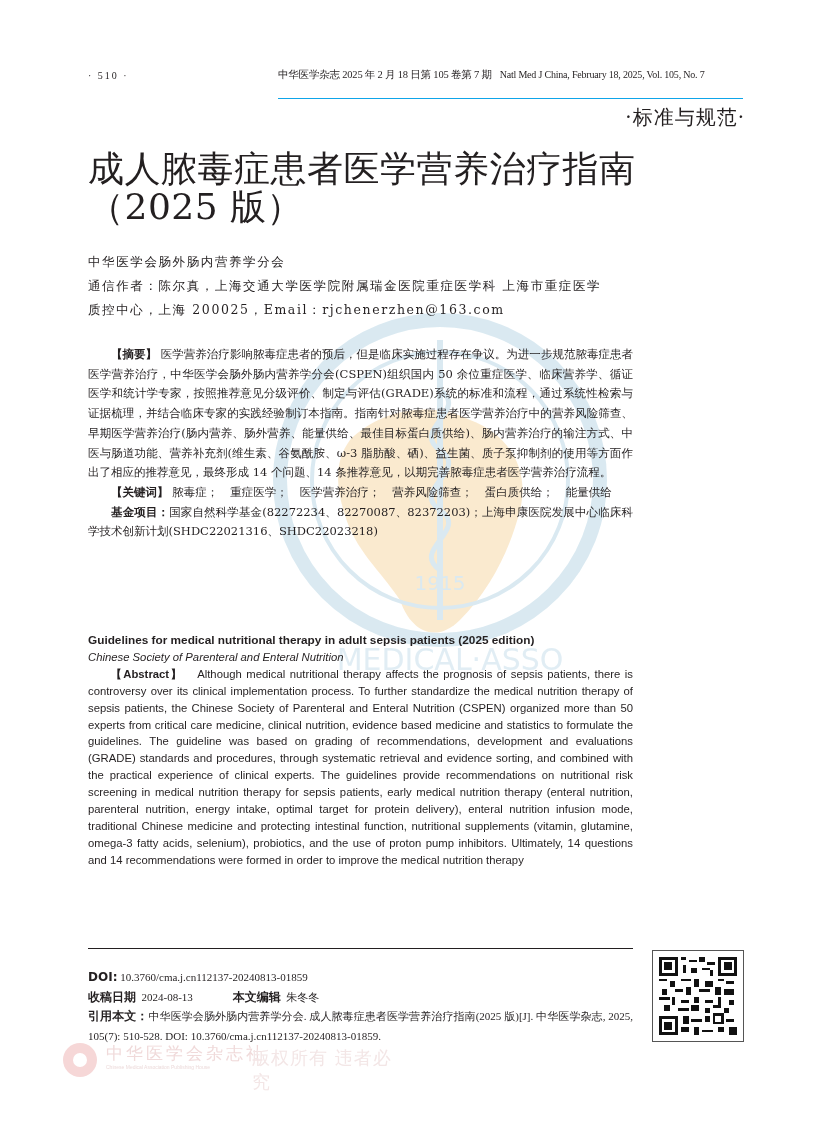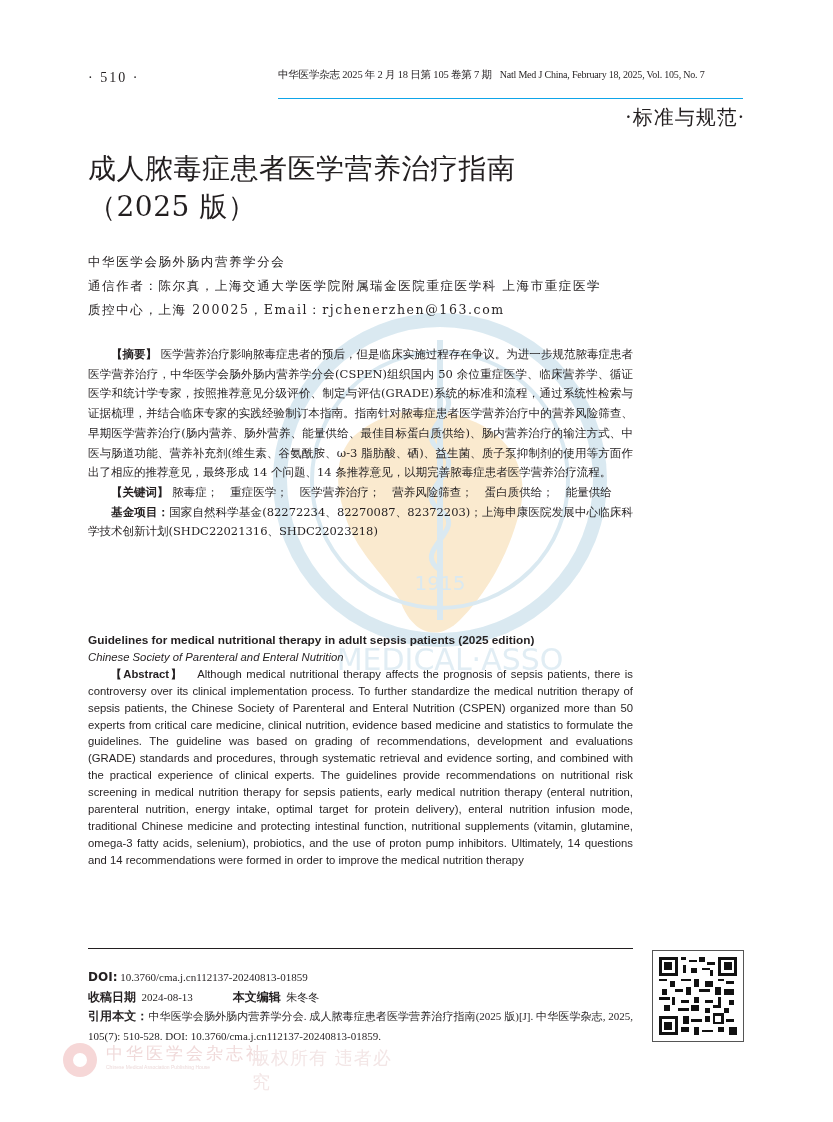--- a/index.html
+++ b/index.html
@@ -13,21 +13,21 @@
     position: relative;
     overflow: hidden;
     font-family: "DejaVu Serif", "Liberation Serif", serif;
     color: #231f20;
   }
   .abs { position: absolute; }
 
   
   .page-num {
     left: 88px; top: 70px;
-    font-size: 14px;
+    font-size: 10px;
     font-family: "Liberation Serif", serif;
     letter-spacing: 2px;
   }
   .running-head {
     left: 278px; top: 68px;
     width: 465px;
     font-size: 10.5px;
     font-family: "Liberation Serif", serif;
     white-space: nowrap;
     border-bottom: 1px solid #0ea5e9;
@@ -37,21 +37,21 @@
   .running-head .en { margin-left: 8px; font-size: 10px; }
 
   .column-tag {
     right: 88px; top: 104px;
     font-size: 20px;
     letter-spacing: 1px;
   }
 
   .title {
     left: 88px; top: 150px;
-    font-size: 28px;
+    font-size: 36px;
     line-height: 38px;
     font-weight: normal;
     letter-spacing: 0.5px;
     margin: 0;
   }
 
   .org {
     left: 88px; top: 250px;
     font-size: 12.5px;
     line-height: 24px;

